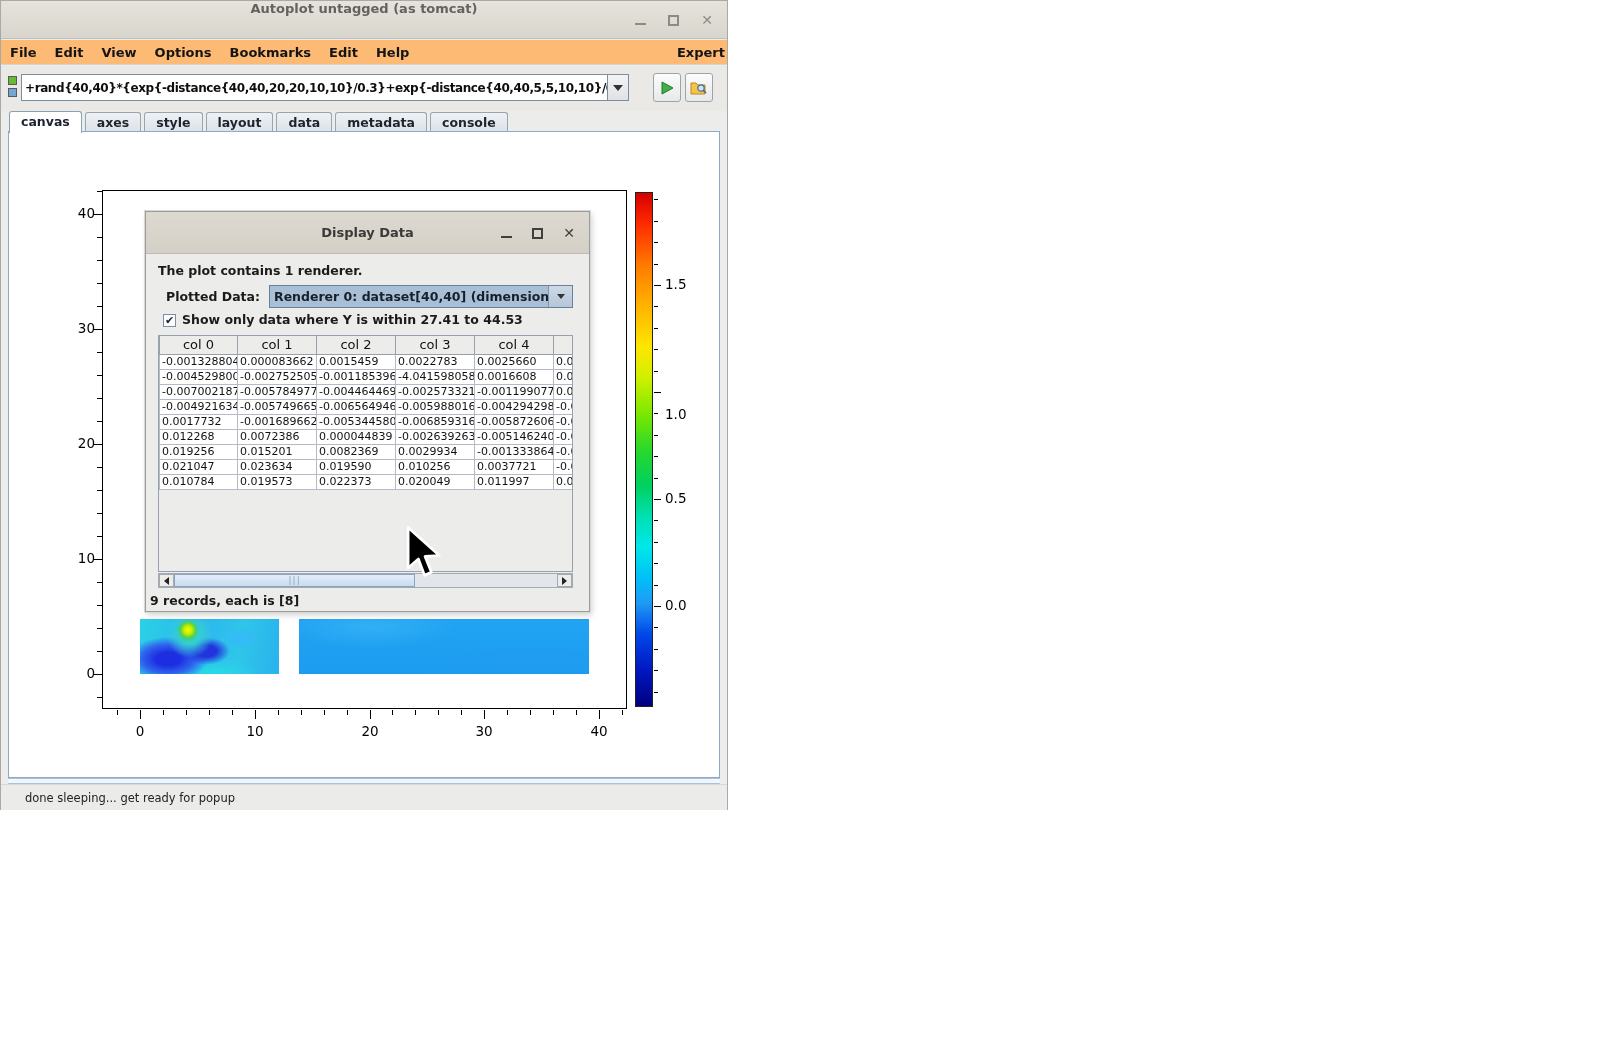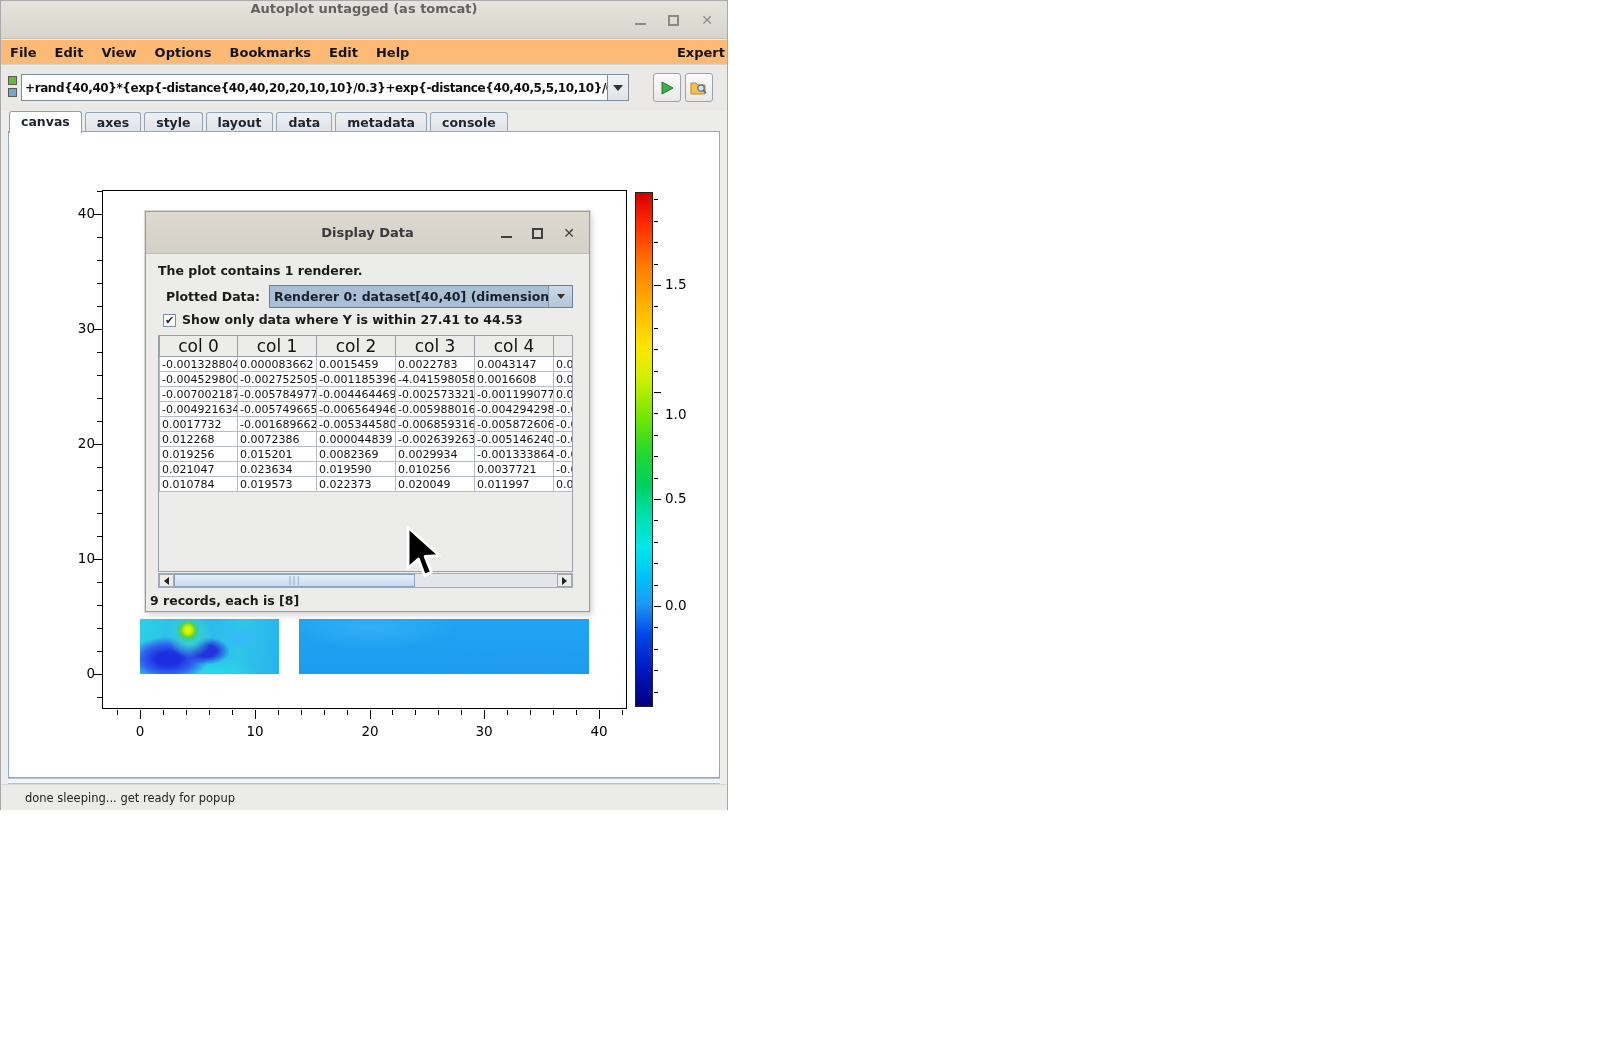--- a/index.html
+++ b/index.html
@@ -95,21 +95,21 @@
   .combo-text{flex:1;font-size:12.5px;font-weight:700;color:#16202c;line-height:21px;
               padding:0 4px;white-space:nowrap;overflow:hidden;}
   .combo-arrow{width:24px;border-left:1px solid #8095ac;background:linear-gradient(#cdd9e6,#b4c6d8);
                display:flex;align-items:center;justify-content:center;}
   .checkbox{position:absolute;left:17px;top:102px;width:13px;height:13px;background:#fdfdfd;
             border:1px solid #7d8fa4;display:flex;align-items:center;justify-content:center;}
   .checkmark{font-size:11px;line-height:11px;color:#16233a;font-weight:700;}
   .tbl-viewport{position:absolute;left:12px;top:123px;width:415px;height:237px;background:#ececea;
                 border:1px solid #97a0ad;overflow:hidden;}
   table.grid{border-collapse:collapse;table-layout:fixed;width:415px;}
-  table.grid th{background:#ececea;border:1px solid #97a0ad;border-top:none;font-size:17px;
+  table.grid th{background:#ececea;border:1px solid #97a0ad;border-top:none;font-size:13px;
                 font-weight:400;color:#111;height:18px;padding:0 2px;overflow:hidden;white-space:nowrap;}
   table.grid td{background:#fff;border:1px solid #b4bbc6;font-size:11px;color:#111;height:15px;
                 padding:0 2px;overflow:hidden;white-space:nowrap;text-align:left;}
   .hscroll{position:absolute;left:12px;top:361px;width:415px;height:15px;background:#e2e5e9;
            border:1px solid #a4aab2;display:flex;}
   .hs-btn{width:15px;height:100%;background:#ececea;border:1px solid #a4aab2;
           display:flex;align-items:center;justify-content:center;}
   .hs-track{flex:1;position:relative;}
   .hs-thumb{position:absolute;left:0;top:0;height:100%;width:63%;
             background:linear-gradient(#e3eef9,#c9dcef);border:1px solid #89a5c2;
@@ -229,21 +229,21 @@
                   <th>col 4</th>
                   <th></th>
                 </tr>
               </thead>
               <tbody>
                 <tr>
                   <td>-0.001328804...</td>
                   <td>0.000083662</td>
                   <td>0.0015459</td>
                   <td>0.0022783</td>
-                  <td>0.0043147</td>
+                  <td>0.0025660</td>
                   <td>0.00</td>
                 </tr>
                 <tr>
                   <td>-0.004529800...</td>
                   <td>-0.002752505...</td>
                   <td>-0.001185396...</td>
                   <td>-4.041598058...</td>
                   <td>0.0016608</td>
                   <td>0.00</td>
                 </tr>

